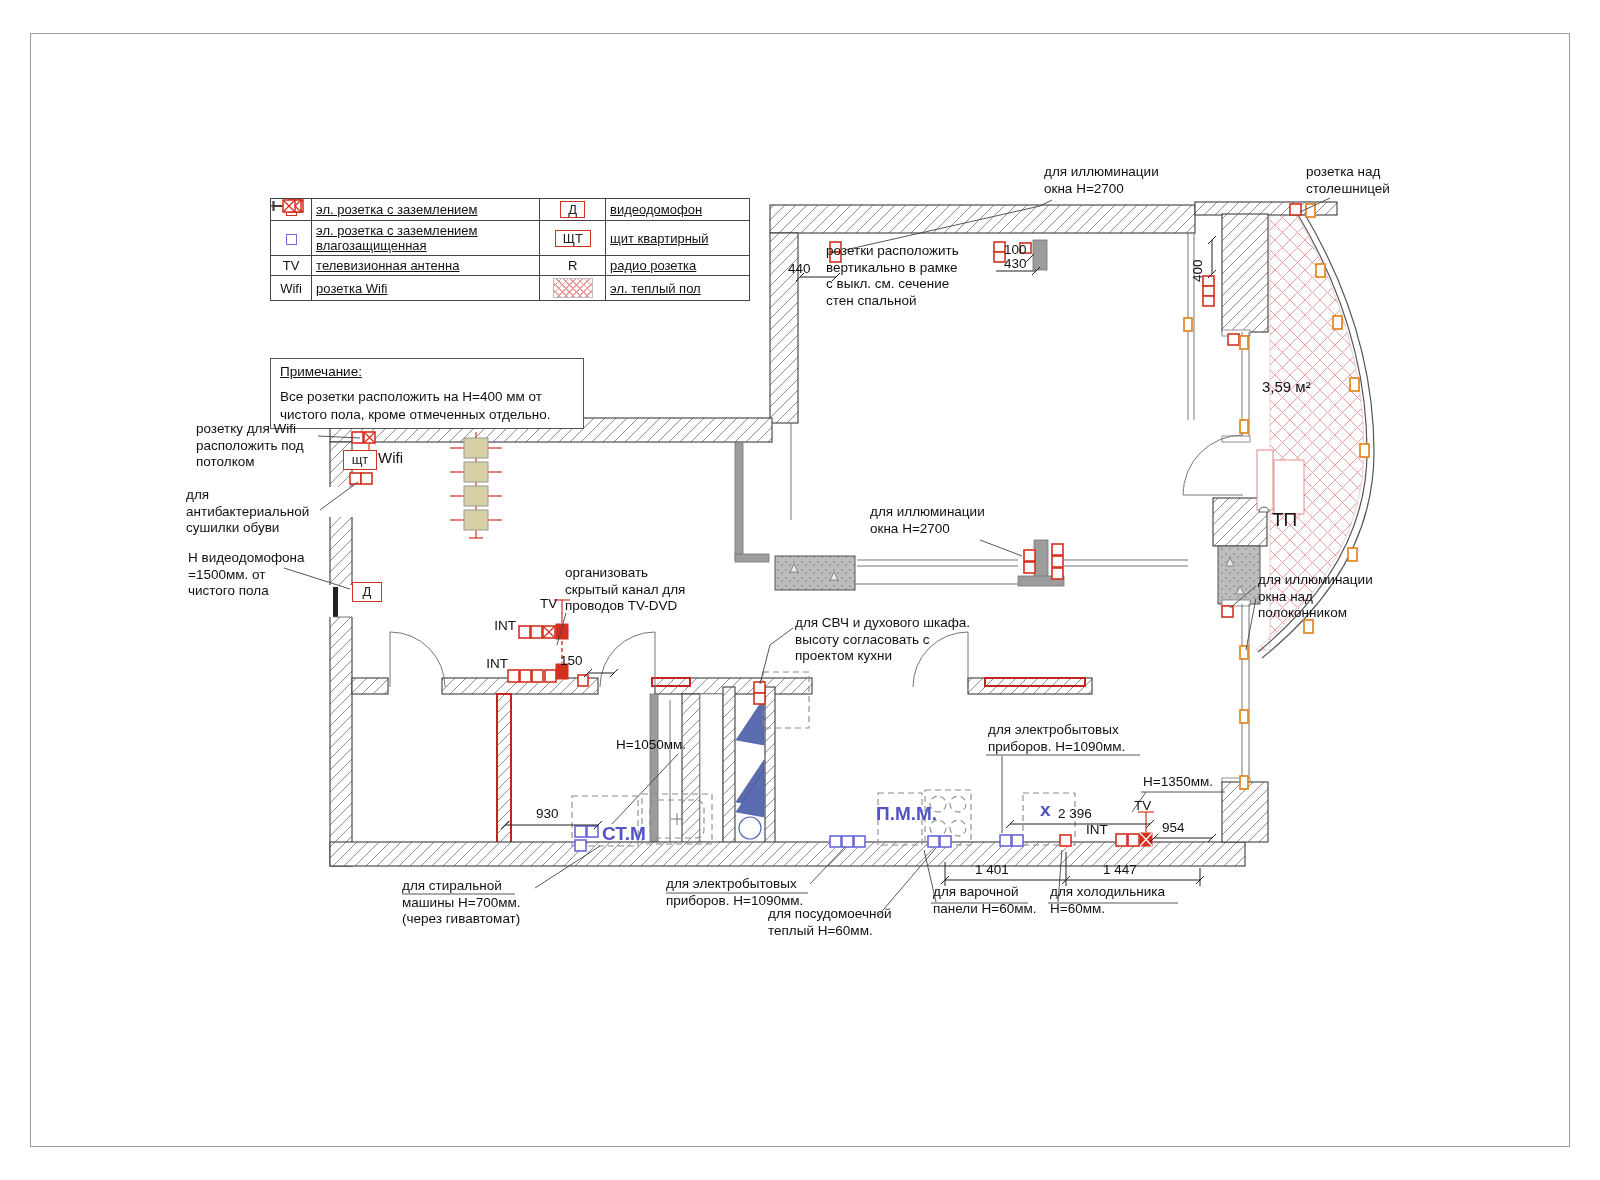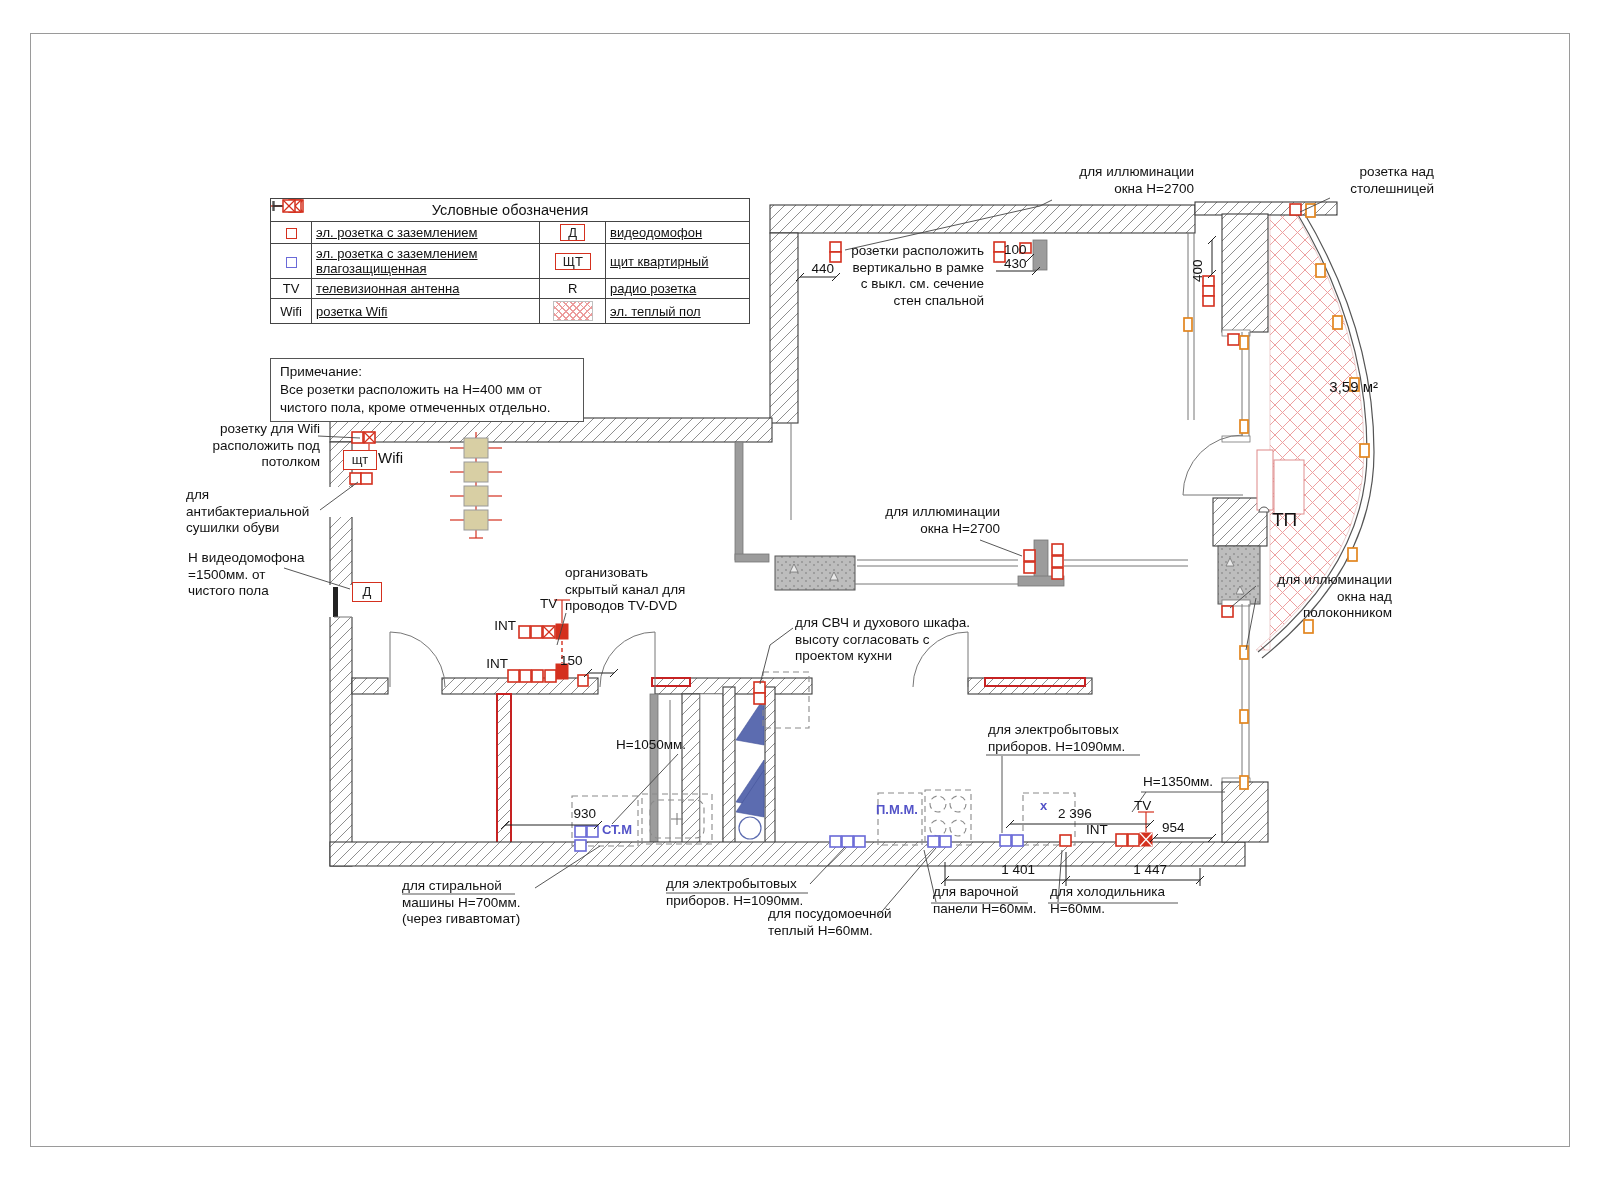--- a/index.html
+++ b/index.html
@@ -19,43 +19,43 @@
   .srf{fill:#d4301e;stroke:#d4301e;stroke-width:1;}
   .sb{fill:#fff;stroke:#6a6ad8;stroke-width:1.6;}
   .so{fill:#fff;stroke:#e2851e;stroke-width:1.7;}
   .rl{stroke:#d4301e;stroke-width:1.2;fill:none;}
   .rdl{stroke:#d4301e;stroke-width:1.4;fill:none;stroke-dasharray:4 3;}
   .bt{fill:#5c6cb0;stroke:#44549a;stroke-width:.6;}
   .wx{stroke:#fff;stroke-width:1.2;}
   .glz{stroke:#555;stroke-width:1.2;fill:none;}
   
   .ann{position:absolute;font-size:13.5px;color:#111;white-space:pre-line;line-height:1.24;}
-  .c{text-align:right;} .r{text-align:right;}
-  .blue{color:#5353c8;font-weight:bold;font-size:13px;}
+  .c{text-align:left;} .r{text-align:right;}
+  .blue{color:#5353c8;font-weight:bold;font-size:19px;}
   .big{font-size:19px;}
   .area{font-size:15px;}
   .rbox{position:absolute;border:1.6px solid #d4301e;background:#fff;color:#222;font-size:13px;text-align:center;line-height:17px;}
   .rot{transform:rotate(-90deg);transform-origin:0 0;}
   
   .legend{position:absolute;left:270px;top:198px;width:480px;border-collapse:collapse;font-size:13px;color:#111;background:#fff;}
   .legend td{border:1px solid #444;padding:2px 4px;vertical-align:middle;}
   .legend .lt{font-size:14.5px;text-align:center;padding:3px;}
   .legend .lh{text-align:center;}
   .sym{text-align:center;white-space:nowrap;}
   .nm{white-space:pre-line;text-decoration:underline;}
   .sqr{display:inline-block;width:9px;height:9px;border:1.6px solid #d4301e;vertical-align:middle;}
   .sqb{display:inline-block;width:9px;height:9px;border:1.6px solid #6a6ad8;vertical-align:middle;}
   .dbox{display:inline-block;border:1.4px solid #d4301e;padding:0 7px;color:#222;background:#fff;}
   .hf{display:inline-block;width:38px;height:18px;border:1px solid #c0c0c0;vertical-align:middle;
       background:repeating-linear-gradient(45deg,transparent 0 4px,#ec9c9c 4px 5px),
                  repeating-linear-gradient(-45deg,transparent 0 4px,#ec9c9c 4px 5px),#fff;}
   .minisvg{vertical-align:middle;}
   
   .notebox{position:absolute;left:270px;top:358px;width:294px;border:1px solid #555;padding:5px 9px;font-size:13.5px;background:#fff;color:#111;}
-  .u{margin-bottom:2px;}
+  .u{text-decoration:underline;margin-bottom:9px;}
   .pre{white-space:pre-line;line-height:1.3;}
 </style>
 </head>
 <body>
 
 <div class="frame"></div>
 
 <svg width="1600" height="1180" viewBox="0 0 1600 1180">
   <defs>
     <pattern id="hatch" patternUnits="userSpaceOnUse" width="11" height="11">
@@ -340,23 +340,20 @@
     <line class="diml" x1="1066" y1="852" x2="1066" y2="886"></line>
     <line class="diml" x1="1200" y1="868" x2="1200" y2="886"></line>
     <use href="#tk" x="945" y="880"></use>
       <use href="#tk" x="1066" y="880"></use>
       <use href="#tk" x="1200" y="880"></use>
   </g>
 </svg>
 
 <table class="legend">
   <tbody>
-      <tr>
-        <td class="lt" colspan="4">Условные обозначения</td>
-      </tr>
   <tr>
     <td class="sym"><span class="sqr"></span></td>
     <td class="nm">эл. розетка с заземлением</td>
     <td class="sym"><span class="dbox">Д</span></td>
     <td class="nm">видеодомофон</td>
   </tr>
   <tr>
     <td class="sym"><span class="sqb"></span></td>
     <td class="nm">эл. розетка с заземлением
 влагозащищенная</td>

